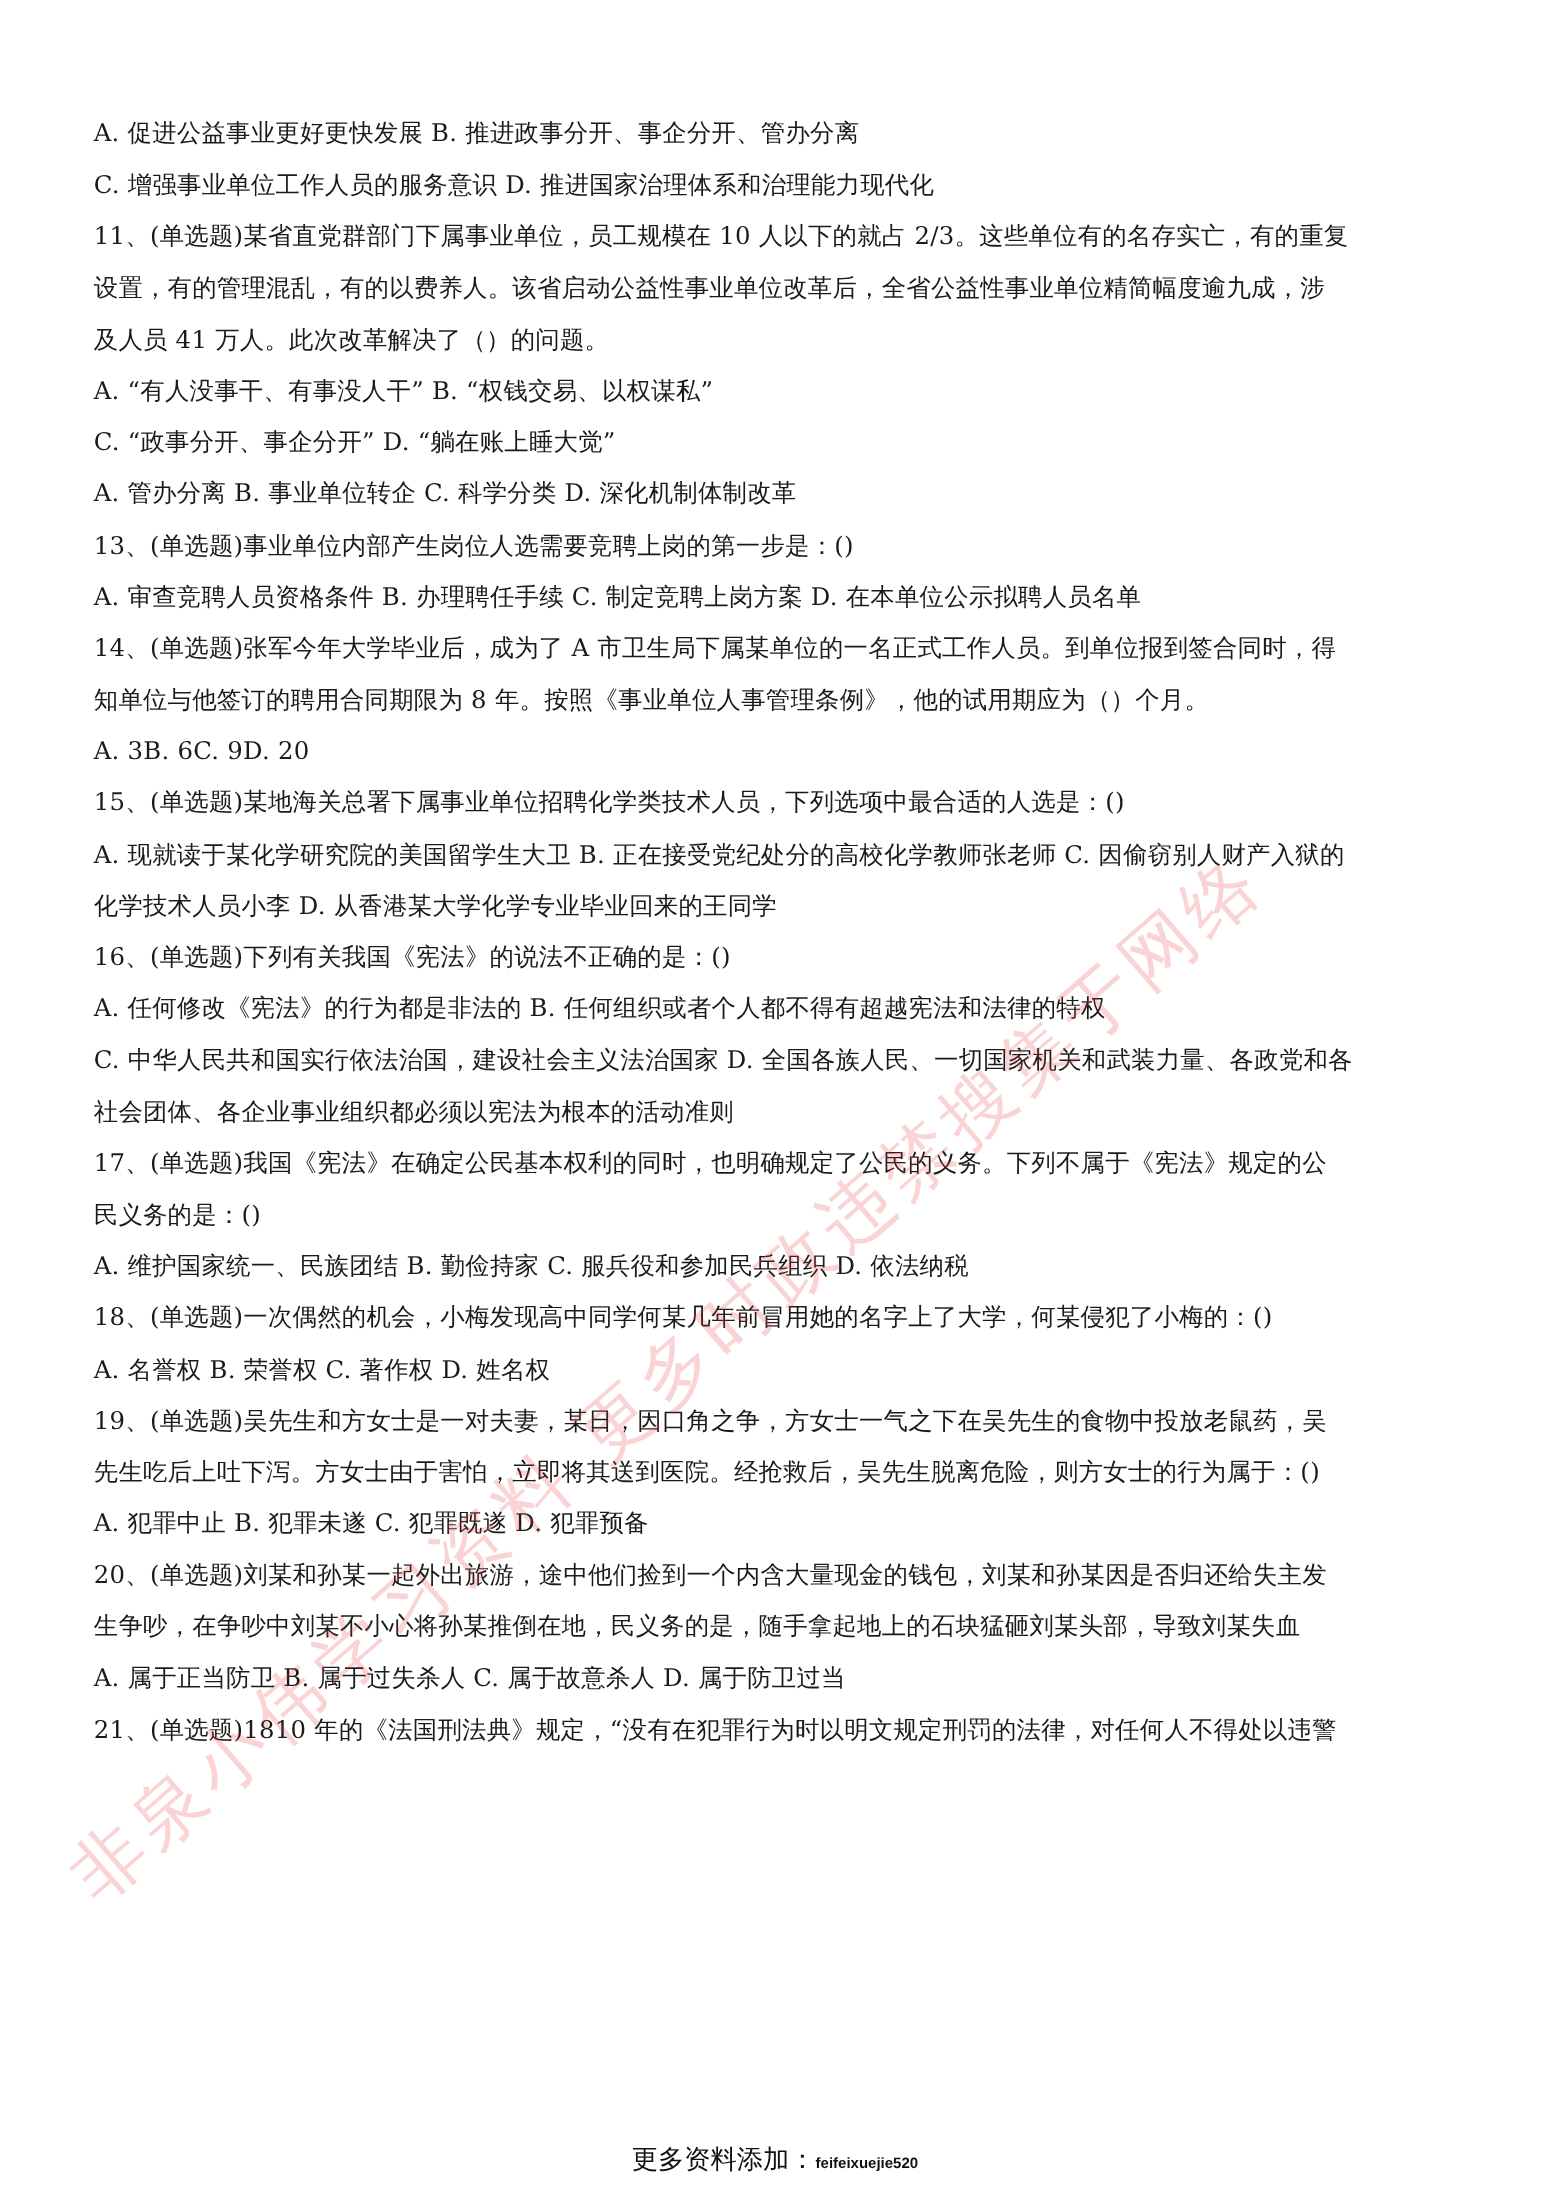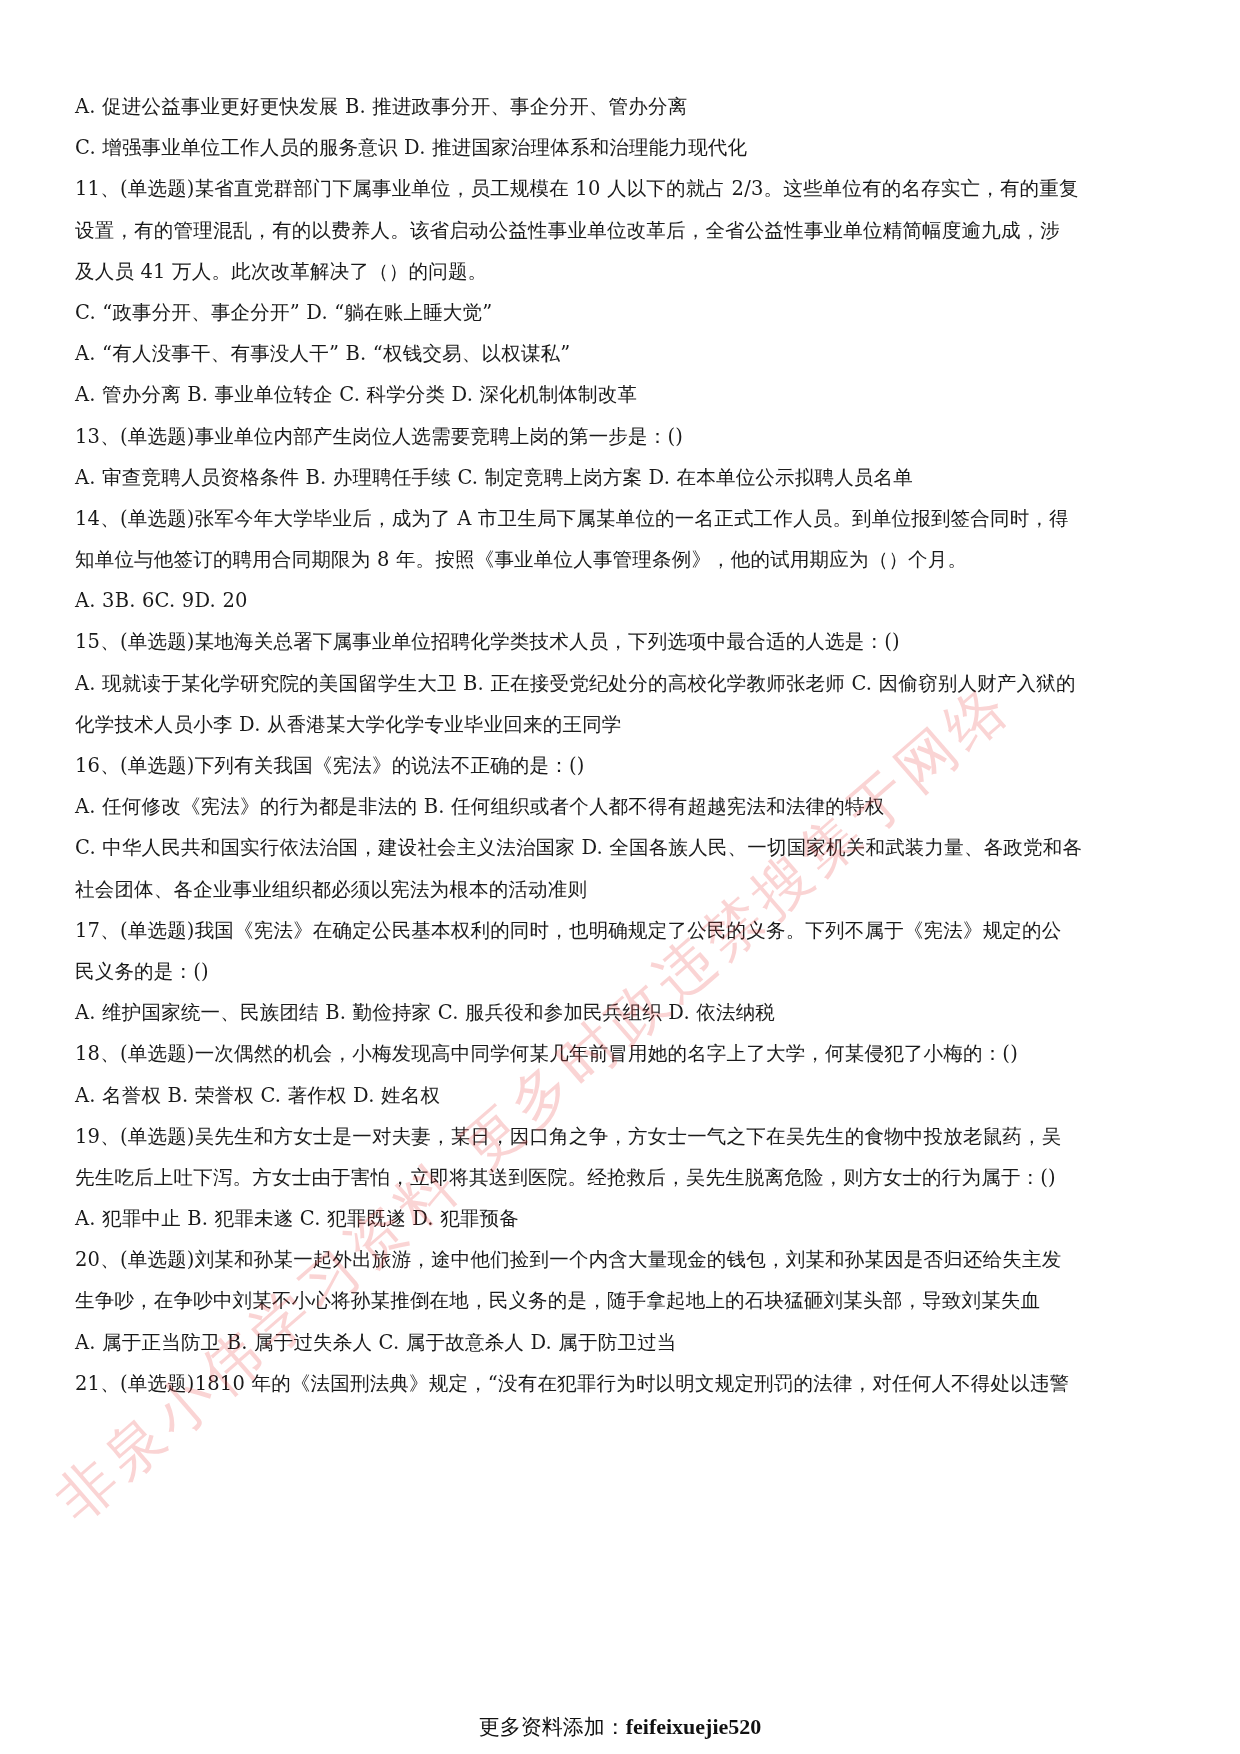--- a/index.html
+++ b/index.html
@@ -17,22 +17,22 @@
     line-height: 41.2px;
     height: 41.2px;
     white-space: nowrap;
     letter-spacing: 0.2px;
   }
   .footer {
     position: absolute; left: 0; width: 1240px; top: 1713px;
     text-align: center; font-size: 21px; color: #111;
   }
   .footer .id {
-    font-family: Liberation Serif, serif;
-    font-weight: bold; font-size: 22px;
+    font-family: Liberation Sans, sans-serif;
+    font-weight: bold; font-size: 12px;
   }
   .watermark {
     position: absolute; pointer-events: none;
     color: rgba(230, 60, 60, 0.22);
     font-family: "DejaVu Sans", "Liberation Sans", sans-serif;
     font-size: 58px; white-space: nowrap;
     transform-origin: left top;
     transform: rotate(-41deg);
     left: 40px; top: 1480px;
     letter-spacing: 6px;
@@ -41,22 +41,22 @@
 </head>
 <body>
 
 <div class="page">
   <div class="content">
     <div class="line">A. 促进公益事业更好更快发展 B. 推进政事分开、事企分开、管办分离</div>
     <div class="line">C. 增强事业单位工作人员的服务意识 D. 推进国家治理体系和治理能力现代化</div>
     <div class="line">11、(单选题)某省直党群部门下属事业单位，员工规模在 10 人以下的就占 2/3。这些单位有的名存实亡，有的重复</div>
     <div class="line">设置，有的管理混乱，有的以费养人。该省启动公益性事业单位改革后，全省公益性事业单位精简幅度逾九成，涉</div>
     <div class="line">及人员 41 万人。此次改革解决了（）的问题。</div>
+    <div class="line">A. “有人没事干、有事没人干” B. “权钱交易、以权谋私”</div>
     <div class="line">C. “政事分开、事企分开” D. “躺在账上睡大觉”</div>
-    <div class="line">A. “有人没事干、有事没人干” B. “权钱交易、以权谋私”</div>
     <div class="line">A. 管办分离 B. 事业单位转企 C. 科学分类 D. 深化机制体制改革</div>
     <div class="line">13、(单选题)事业单位内部产生岗位人选需要竞聘上岗的第一步是：()</div>
     <div class="line">A. 审查竞聘人员资格条件 B. 办理聘任手续 C. 制定竞聘上岗方案 D. 在本单位公示拟聘人员名单</div>
     <div class="line">14、(单选题)张军今年大学毕业后，成为了 A 市卫生局下属某单位的一名正式工作人员。到单位报到签合同时，得</div>
     <div class="line">知单位与他签订的聘用合同期限为 8 年。按照《事业单位人事管理条例》，他的试用期应为（）个月。</div>
     <div class="line">A. 3B. 6C. 9D. 20</div>
     <div class="line">15、(单选题)某地海关总署下属事业单位招聘化学类技术人员，下列选项中最合适的人选是：()</div>
     <div class="line">A. 现就读于某化学研究院的美国留学生大卫 B. 正在接受党纪处分的高校化学教师张老师 C. 因偷窃别人财产入狱的</div>
     <div class="line">化学技术人员小李 D. 从香港某大学化学专业毕业回来的王同学</div>
     <div class="line">16、(单选题)下列有关我国《宪法》的说法不正确的是：()</div>

